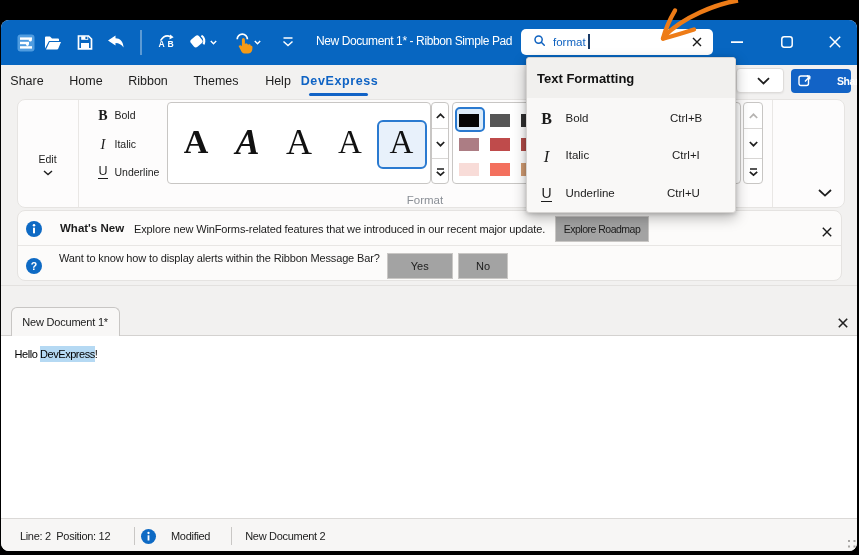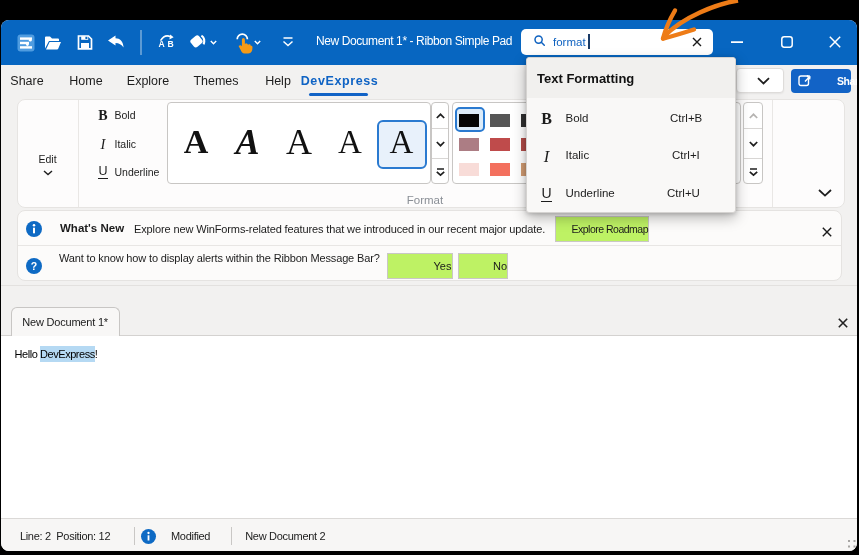--- a/index.html
+++ b/index.html
@@ -6,22 +6,22 @@
   body{width:859px;height:555px;background:#000;position:relative;overflow:hidden;
        font-family:"Liberation Sans",sans-serif;}
   .abs{position:absolute;}
   #win{position:absolute;left:1px;top:20px;width:856px;height:531px;border-radius:8px;
        background:#f2f1f0;overflow:hidden;}
   #titlebar{position:absolute;left:0;top:0;width:856px;height:45px;background:#0766c1;}
   .ttxt{color:#fff;font-size:12px;letter-spacing:-0.4px;}
   .tabtxt{font-size:12.5px;color:#1d1d1d;position:absolute;top:54px;transform:translateX(-50%);white-space:nowrap;}
   svg{position:absolute;overflow:visible;}
   .lbl{position:absolute;font-size:10.5px;color:#1c1c1c;white-space:nowrap;}
-  .btn{position:absolute;background:#bef264;border:1px solid #c9c7c5;border-radius:0;
-       box-sizing:border-box;text-align:right;color:#1c1c1c;}
+  .btn{position:absolute;background:#a3a3a3;border:1px solid #c9c7c5;border-radius:0;
+       box-sizing:border-box;text-align:center;color:#1c1c1c;}
   .gA{font-family:"Liberation Serif",serif;font-size:34px;color:#111;top:104.5px;
       transform:translateX(-50%);line-height:34px;height:34px;}
   .sw{width:20px;height:13px;}
   .mtxt{position:absolute;font-size:11px;color:#1c1c1c;white-space:nowrap;}
 </style>
 </head>
 <body>
 <div id="win">
 
   <div id="titlebar"></div>
@@ -100,21 +100,21 @@
     </svg>
   <svg style="left:780px;top:16px;" width="12" height="12" viewBox="0 0 12 12">
       <rect x="0.8" y="0.8" width="10.4" height="10.4" rx="2.4" fill="none" stroke="#fff" stroke-width="1.5"></rect>
     </svg>
   <svg style="left:828px;top:15.5px;" width="12" height="12" viewBox="0 0 12 12">
       <path d="M0.8,0.8 L11.2,11.2 M11.2,0.8 L0.8,11.2" stroke="#fff" stroke-width="1.5"></path>
     </svg>
 
   <div class="tabtxt" style="left:26px;">Share</div>
   <div class="tabtxt" style="left:85px;">Home</div>
-  <div class="tabtxt" style="left:147px;">Explore</div>
+  <div class="tabtxt" style="left:147px;">Ribbon</div>
   <div class="tabtxt" style="left:215px;">Themes</div>
   <div class="tabtxt" style="left:277px;">Help</div>
   <div class="tabtxt" style="left:338.5px;color:#0f63c4;font-weight:bold;letter-spacing:0.6px;">DevExpress</div>
   <div class="abs" style="left:308px;top:73.3px;width:58.5px;height:3px;border-radius:2px;background:#1263c6;"></div>
 
   <div class="abs" style="left:735px;top:48px;width:48px;height:25px;background:#fff;border:1px solid #dedcda;border-radius:4px;box-sizing:border-box;box-shadow:0 1px 2px rgba(0,0,0,0.06);"></div>
   <svg style="left:756px;top:57px;" width="13" height="8" viewBox="0 0 13 8">
       <path d="M1,1.2 L6.5,6.4 L12,1.2" fill="none" stroke="#1f1f1f" stroke-width="1.8"></path>
     </svg>
   <div class="abs" style="left:790px;top:48.5px;width:60px;height:24px;background:#1263c6;border-radius:4px;"></div>

